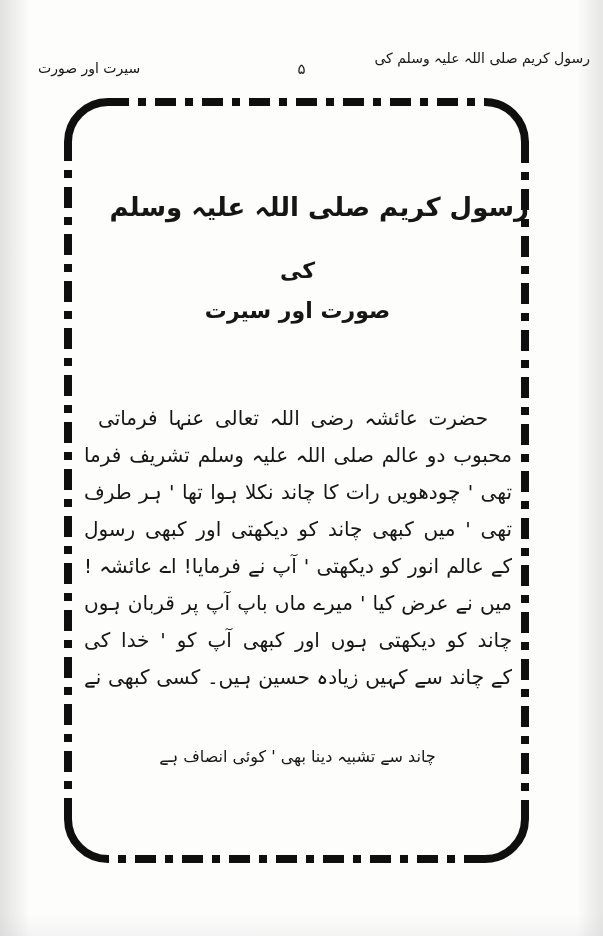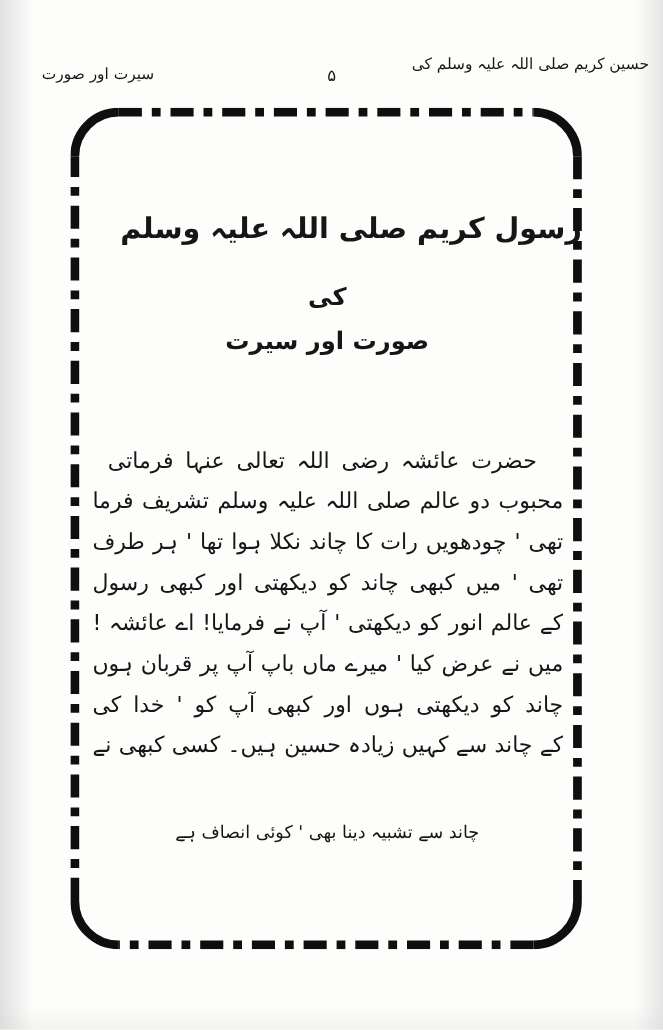--- a/index.html
+++ b/index.html
@@ -48,21 +48,21 @@
 
   
   .poem{position:absolute;left:66px;top:738px;width:463px;text-align:center;direction:rtl;}
   .poem-line{font-size:16px;line-height:38px;white-space:nowrap;}
 </style>
 </head>
 <body>
 
 <div class="page">
 
-  <div class="hdr-right">حسین کریم صلی اللہ علیہ وسلم کی</div>
+  <div class="hdr-right">رسول کریم صلی اللہ علیہ وسلم کی</div>
   <div class="hdr-num">۵</div>
   <div class="hdr-left">سیرت اور صورت</div>
 
   <svg class="border-svg" width="465" height="765" viewBox="0 0 465 765">
     <g stroke="#0f0f0f" stroke-width="8" fill="none">
 
       <path d="M 4 44 A 40 40 0 0 1 44 4"></path>
       <path d="M 421 4 A 40 40 0 0 1 461 44"></path>
       <path d="M 461 721 A 40 40 0 0 1 421 761"></path>
       <path d="M 44 761 A 40 40 0 0 1 4 721"></path>

